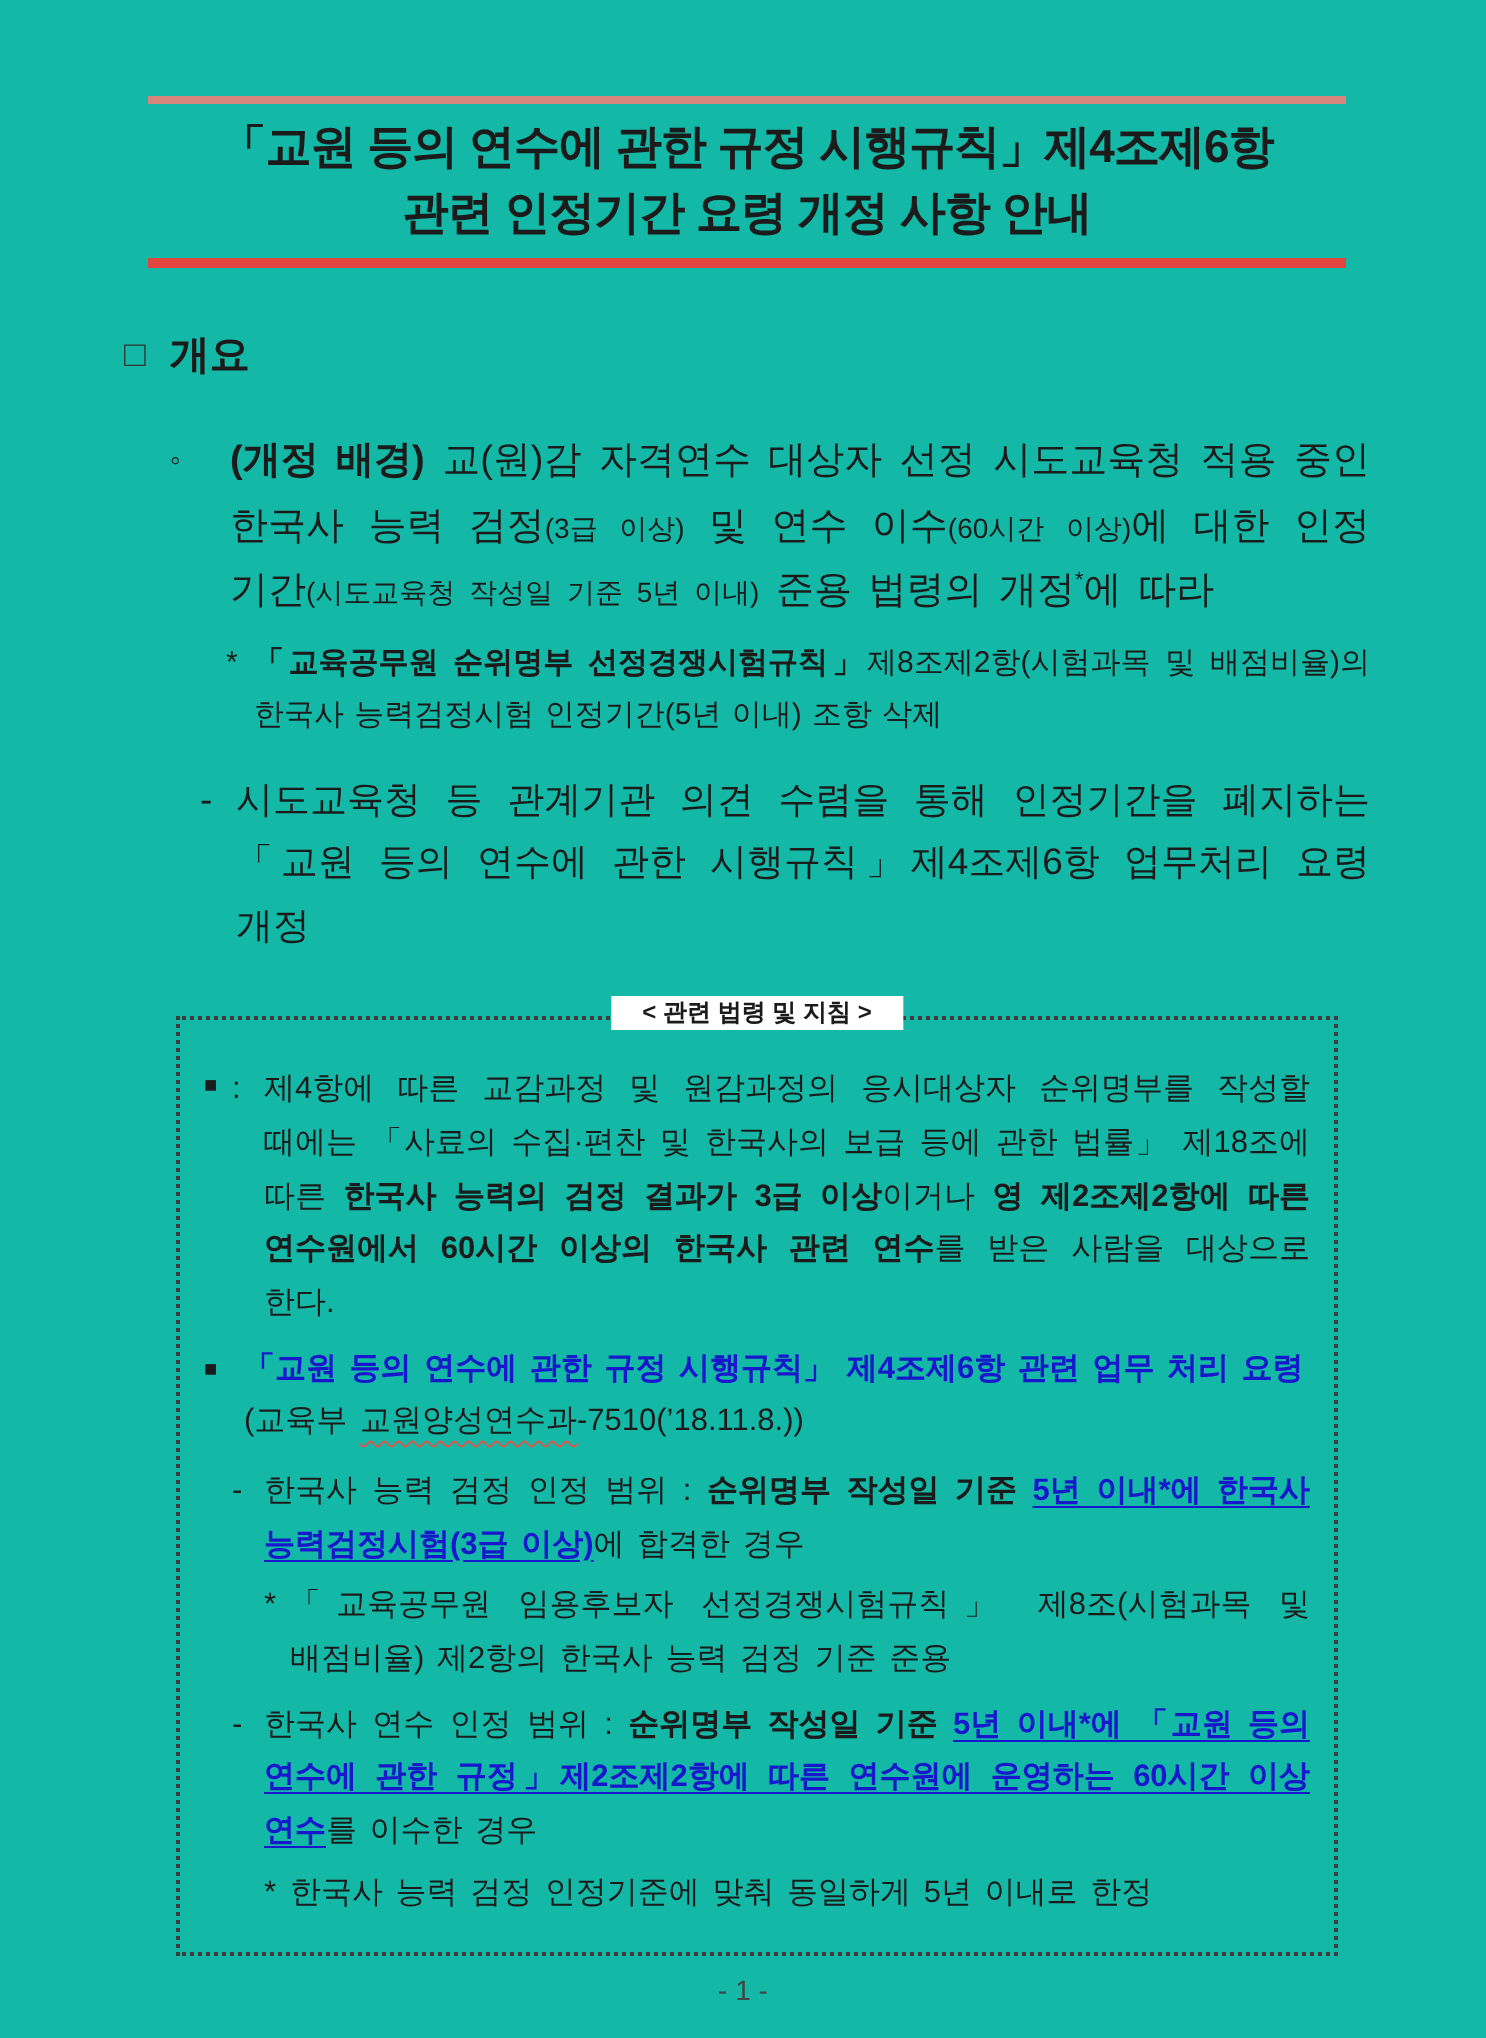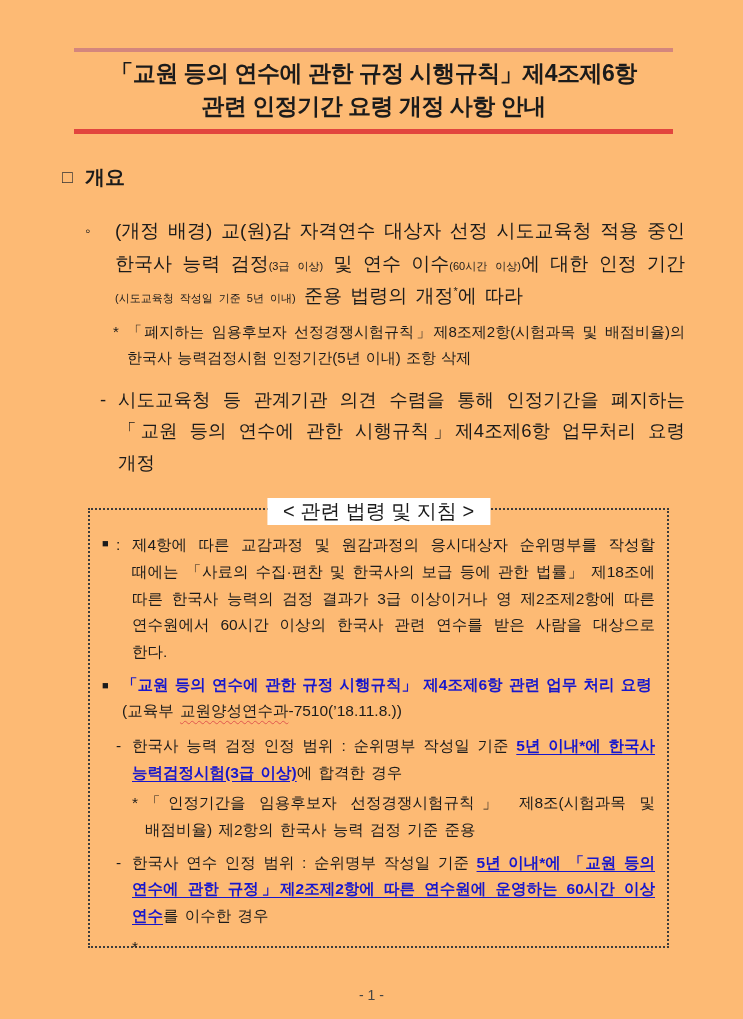--- a/index.html
+++ b/index.html
@@ -9,21 +9,21 @@
     --squiggle:#e0574e;
     --ink:#1b1b1b;
   }
   *{margin:0;padding:0;box-sizing:border-box;}
   html,body{background:#f2f2f0;}
   body{font-family:"Liberation Sans","DejaVu Sans",sans-serif;color:var(--ink);}
   .page{
     position:relative;
     width:743px;height:1019px;
     margin:0 auto;
-    background:#fdba74;
+    background:#14b8a6;
     padding:48px 58px 0 62px;
     overflow:hidden;
     word-break:keep-all;
   }
   
   .rule{height:4px;margin:0 12px;}
   .rule-top{background:var(--rule-top);}
   .rule-bottom{background:var(--rule-bottom);height:5px;}
   h1.doc-title{
     font-size:23px;line-height:33px;font-weight:bold;
@@ -39,22 +39,22 @@
   .section-heading .sq{font-size:18px;font-weight:normal;color:#333;}
   
   .hang{position:relative;text-align:justify;}
   .hang .mk{position:absolute;left:0;top:0;}
   .p-main{
     font-size:19px;line-height:1.72;
     margin-left:23px;padding-left:30px;
     word-spacing:3px;
   }
   .p-main .mk{font-size:15px;top:3px;}
-  .bold{font-weight:normal;}
-  .paren-sm{font-size:11px;}
+  .bold{font-weight:bold;}
+  .paren-sm{font-size:14px;}
   sup.star{font-size:11px;vertical-align:super;line-height:0;}
   .fn{
     font-size:15px;line-height:1.7;
     margin:6px 0 14px 51px;padding-left:14px;
     text-align:justify;word-spacing:1px;
   }
   .dash-main{
     font-size:18.5px;line-height:1.7;
     margin:10px 0 24px 38px;padding-left:18px;
     word-spacing:3px;
@@ -62,21 +62,21 @@
   
   .law-box{
     position:relative;
     border:2px dotted #3c3c3c;
     margin:30px 16px 26px 26px;
     padding:20px 12px 10px 12px;
   }
   .law-box-title{
     position:absolute;top:-12px;left:50%;transform:translateX(-50%);
     background:#ffffff;padding:0 16px;
-    font-size:20px;font-weight:normal;white-space:nowrap;
+    font-size:12px;font-weight:bold;white-space:nowrap;
   }
   .law-box p{font-size:15.5px;line-height:1.72;text-align:justify;word-spacing:2px;}
   .box-head{font-weight:bold;padding-left:20px;margin-bottom:2px;}
   .box-head .mk{font-size:11px;top:4px;}
   .box-body{margin-left:14px;padding-left:16px;margin-bottom:6px;}
   .blue-head{color:var(--blue);}
   .box-source{padding-left:20px;margin:-2px 0 8px 0;font-size:15px;}
   .squiggle{
     text-decoration:underline wavy var(--squiggle);
     text-decoration-thickness:1px;text-underline-offset:4px;
@@ -110,21 +110,21 @@
   <div class="section-heading">
     <span class="sq">□</span>
     <span>개요</span>
   </div>
 
   <p class="p-main hang">
     <span class="mk">◦</span><span class="bold">(개정 배경)</span><span> 교(원)감 자격연수 대상자 선정 시도교육청 적용 중인 한국사 능력 검정</span><span class="paren-sm">(3급 이상)</span><span> 및 연수 이수</span><span class="paren-sm">(60시간 이상)</span><span>에 대한 인정 기간</span><span class="paren-sm">(시도교육청 작성일 기준 5년 이내)</span><span> 준용 법령의 개정</span><sup class="star">*</sup><span>에 따라</span>
   </p>
 
   <p class="fn hang">
-    <span class="mk">*</span><span class="bold">「폐지하는 임용후보자 선정경쟁시험규칙」</span><span>제8조제2항(시험과목 및 배점비율)의 한국사 능력검정시험 인정기간(5년 이내) 조항 삭제</span>
+    <span class="mk">*</span><span class="bold">「교육공무원 순위명부 선정경쟁시험규칙」</span><span>제8조제2항(시험과목 및 배점비율)의 한국사 능력검정시험 인정기간(5년 이내) 조항 삭제</span>
   </p>
 
   <p class="dash-main hang">
     <span class="mk">-</span><span>시도교육청 등 관계기관 의견 수렴을 통해 인정기간을 폐지하는 「교원 등의 연수에 관한 시행규칙」제4조제6항 업무처리 요령 개정</span>
   </p>
 
   <section class="law-box">
     <div class="law-box-title">&lt; 관련 법령 및 지침 &gt;</div>
 
     <p class="box-head hang">
@@ -139,27 +139,27 @@
     </p>
     <p class="box-source">
       <span>(교육부 </span><span class="squiggle">교원양성연수과</span><span>-7510(’18.11.8.))</span>
     </p>
 
     <p class="box-dash hang">
       <span class="mk">-</span><span>한국사 능력 검정 인정 범위 : </span><span class="bold">순위명부 작성일 기준 </span><span class="blue-ul">5년 이내*에 한국사 능력검정시험(3급 이상)</span><span>에 합격한 경우</span>
     </p>
 
     <p class="box-fn hang">
-      <span class="mk">*</span><span>「인정기간을 임용후보자 선정경쟁시험규칙」 제8조(시험과목 및 배점비율) 제2항의 한국사 능력 검정 기준 준용</span>
+      <span class="mk">*</span><span>「교육공무원 임용후보자 선정경쟁시험규칙」 제8조(시험과목 및 배점비율) 제2항의 한국사 능력 검정 기준 준용</span>
     </p>
 
     <p class="box-dash hang">
       <span class="mk">-</span><span>한국사 연수 인정 범위 : </span><span class="bold">순위명부 작성일 기준 </span><span class="blue-ul">5년 이내*에 「교원 등의 연수에 관한 규정」제2조제2항에 따른 연수원에 운영하는 60시간 이상 연수</span><span>를 이수한 경우</span>
     </p>
 
     <p class="box-fn hang">
-      <span class="mk">*</span>
+      <span class="mk">*</span><span>한국사 능력 검정 인정기준에 맞춰 동일하게 5년 이내로 한정</span>
     </p>
   </section>
 
   <div class="page-number">- 1 -</div>
 
 </div>
 
 </body></html>

